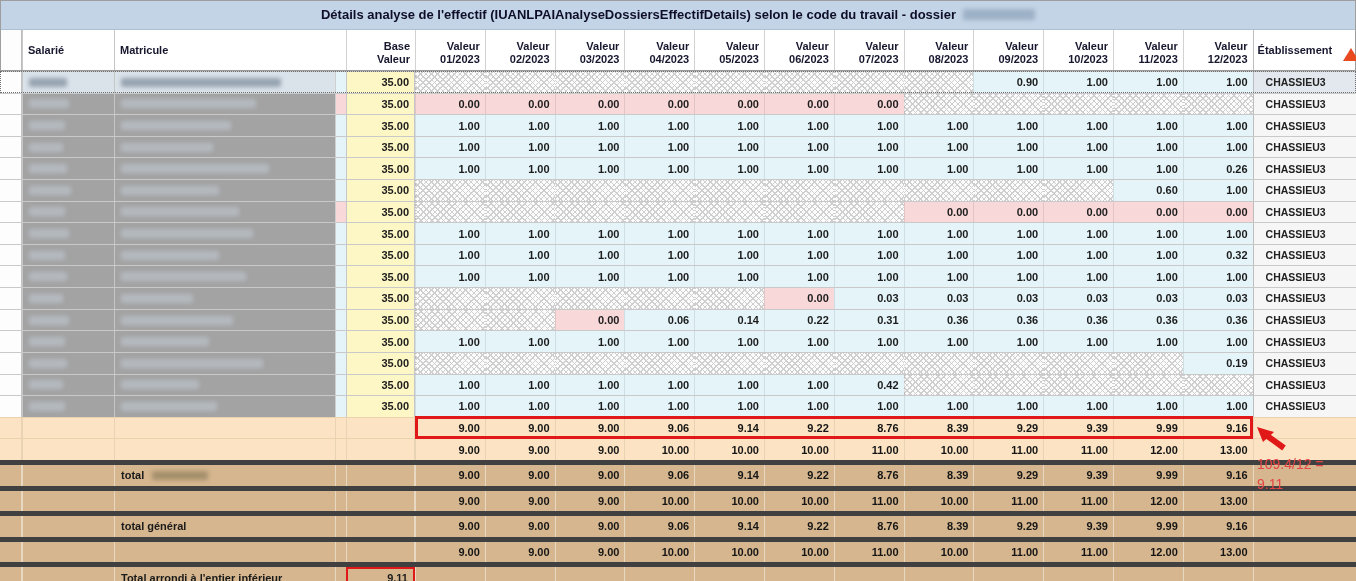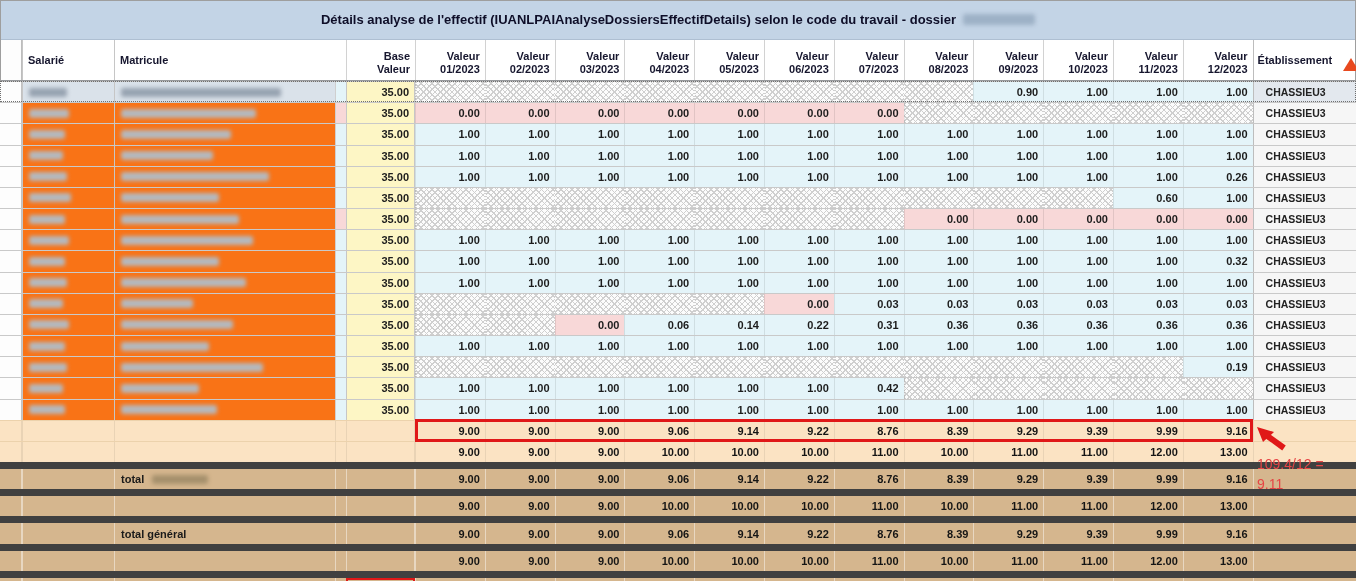--- a/index.html
+++ b/index.html
@@ -3,40 +3,40 @@
 <meta charset="utf-8">
 <style>
   * { margin:0; padding:0; box-sizing:border-box; }
   html,body { background:#fff; }
   .app{
     position:relative; width:1356px; height:581px; overflow:hidden;
     font-family:"Liberation Sans", sans-serif; outline:1px solid #9e9e9e; outline-offset:-1px;
     --cols: 22px 92px 221px 11px 69px repeat(12, 69.8px) minmax(0,1fr);
   }
   
-  .tb{ height:40px; background:var(--titlebar,#c3d4e6); border-bottom:1px solid #aebfd2;
+  .tb{ height:30px; background:var(--titlebar,#c3d4e6); border-bottom:1px solid #aebfd2;
        display:flex; align-items:center; justify-content:center;
        font-weight:700; font-size:13px; color:#0e0e28; }
   .tb .blur{ margin-left:7px; }
   
   .hd{ display:grid; grid-template-columns:var(--cols); height:41px; background:#fff;
        border-bottom:1px solid #97999c; }
   .hc{ font-weight:700; color:#16162e; font-size:11px; display:flex; align-items:center; overflow:hidden; }
   .hc.left{ padding-left:5px; border-left:1px solid #c6c6c6; }
   .hc.right{ flex-direction:column; align-items:flex-end; justify-content:flex-end;
              padding:3px 5px 4px 0; line-height:13px; border-left:1px solid #d2d2d2; }
   .hc.gut{ border-right:1px solid #bdbdbd; }
   .hc.etabh{ position:relative; border-left:1px solid #bdbdbd; padding-left:4px; }
   .tri{ position:absolute; right:-3px; bottom:9px; width:0; height:0;
         border-left:8px solid transparent; border-right:8px solid transparent;
         border-bottom:13px solid #e8491f; }
   
   .rows{ display:flex; flex-direction:column; height:517px; }
   .r{ display:grid; grid-template-columns:var(--cols); flex:1 1 0; min-height:0;
-      border-top:1px solid #c9c9c9; position:relative; background:#f97316; }
+      border-top:1px solid #c9c9c9; position:relative; background:#a3a3a3; }
   .c{ display:flex; align-items:center; overflow:hidden; font-size:11px; color:#1c1c1c; min-width:0; }
   .num{ justify-content:flex-end; padding-right:5px; font-weight:600; font-size:11px; }
   .matc,.salc{ border-left:1px solid #c6c6c6; padding-left:6px; }
   .gut{ background:#fdfdfd; border-right:1px solid #c2c2c2; }
   .base{ background:var(--yellow,#fdf6c5); border-left:1px solid #c6c6c6; border-right:1px solid #c6c6c6; }
   .cyanbg{ background:var(--cyan,#e4f4f9); }
   .pinkbg{ background:var(--pink,#f8d8d8); }
   .val{ border-left:1px solid rgba(0,0,0,.09); }
   .hatch{ background-color:#fcfcfc;
     background-image:
@@ -53,21 +53,21 @@
   .sel .blur{ background:#97a3b1; }
   
   .blur{ display:inline-block; height:9px; border-radius:2px; background:#b4b9bf; filter:blur(2px); }
   .tblur{ width:72px; height:11px; background:#9db1c6; }
   
   .peach .c{ background:var(--peach,#fbe3c3); }
   .peach{ border-top:1px solid #ecd2ac; background:var(--peach,#fbe3c3); }
   .peach .val{ border-left:1px solid rgba(0,0,0,.07); }
   .peach .gut,.peach .base,.peach .matc,.peach .salc,.peach .strip,.peach .etabc{ border-color:rgba(0,0,0,.07); }
   .tan .c{ background:var(--tan,#d5b68e); }
-  .tan{ border-top:7px solid #404040; background:var(--tan,#d5b68e); }
+  .tan{ border-top:5px solid #404040; background:var(--tan,#d5b68e); }
   .tan .val{ border-left:1px solid rgba(255,255,255,.45); }
   .tan .gut,.tan .base,.tan .matc,.tan .salc,.tan .strip,.tan .etabc{ border-color:rgba(255,255,255,.45); }
   .totv{ font-weight:700; color:#151515; }
   .lbl{ font-weight:700; color:#1a1a1a; font-size:11px; padding-left:6px; }
   .lblur{ width:56px; height:9px; background:#a5906c; margin-left:8px; }
   
   .redframe{ position:absolute; left:415px; right:103px; top:-2px; bottom:-1px;
              border:3px solid var(--red,#e01818); pointer-events:none; z-index:3; }
   .finalbox{ border:2px solid var(--red,#e01818) !important; font-weight:700; z-index:3; }
   .arrow{ position:absolute; left:1256px; top:426px; z-index:4; }

